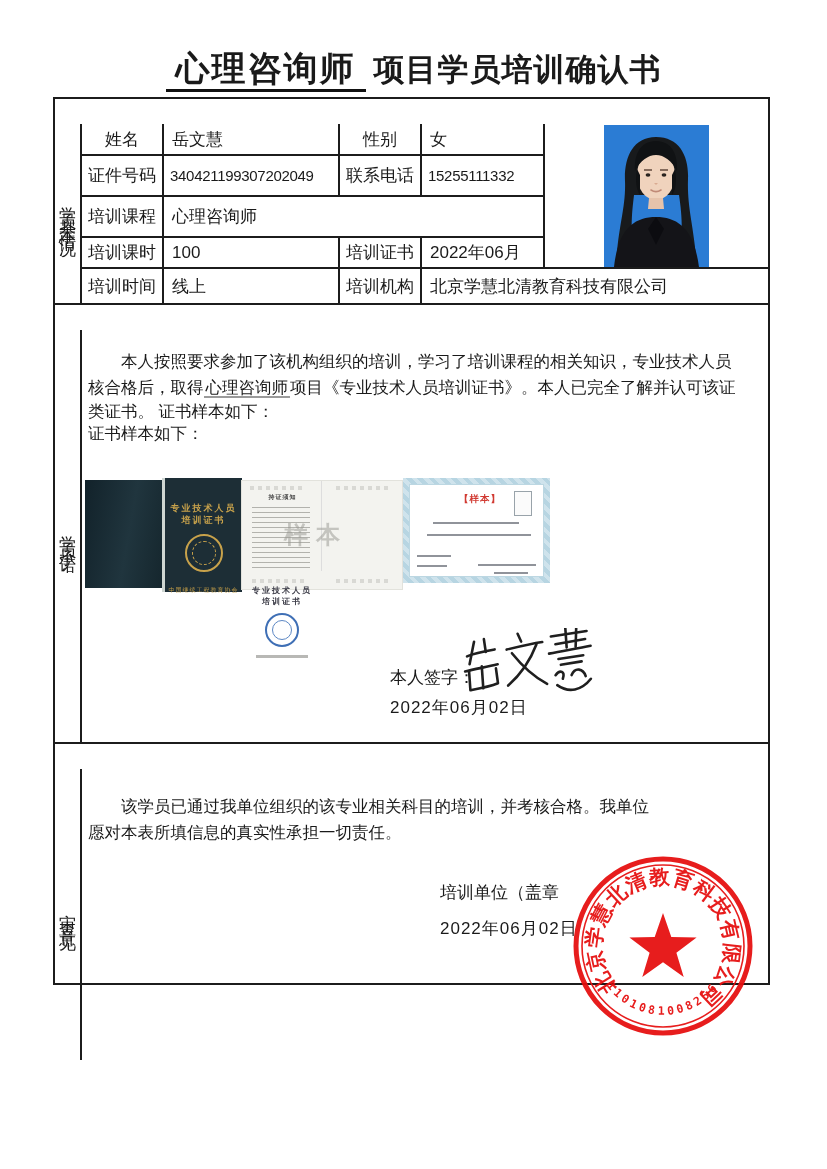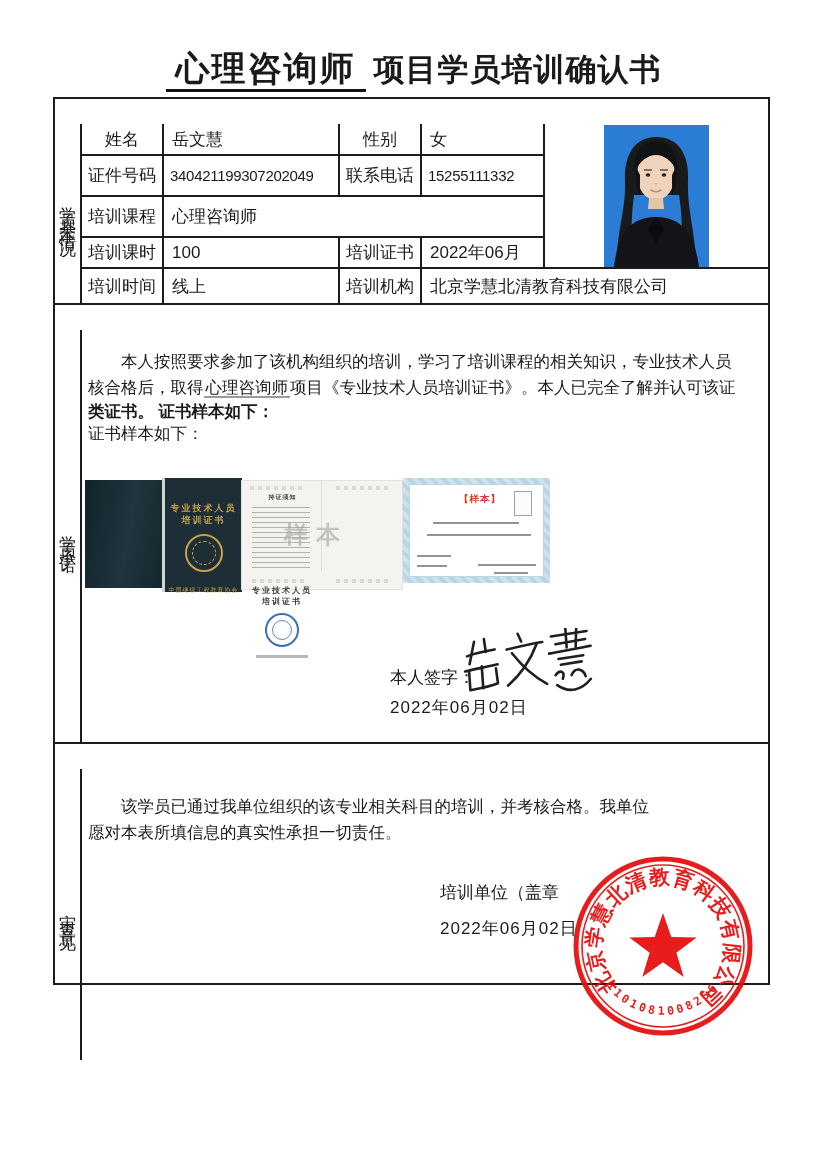--- a/index.html
+++ b/index.html
@@ -136,21 +136,21 @@
     </div>
 
     <div class="sec sec2">
       <div class="side-col">
         <div class="side-label">学员承诺</div>
       </div>
       <div class="sec-content">
         <div class="pledge-block">
           <div class="p-line indent2"><span>本人按照要求参加了该机构组织的培训，学习了培训课程的相关知识，专业技术人员</span></div>
           <div class="p-line"><span>核合格后，取得</span><span class="u">心理咨询师</span><span>项目《专业技术人员培训证书》。本人已完全了解并认可该证</span></div>
-          <div class="p-line" style="line-height:22px;font-weight:bold;"><span>类证书。 证书样本如下：</span></div>
+          <div class="p-line" style="line-height:22px;"><span>类证书。 证书样本如下：</span></div>
           <div class="p-line" style="line-height:22px;"><span>证书样本如下：</span></div>
         </div>
         <div class="faded-art"></div>
 
         <div class="cert cert1"></div>
 
         <div class="cert cert2">
           <div class="gtitle">
             <div>专业技术人员</div>
             <div>培训证书</div>

